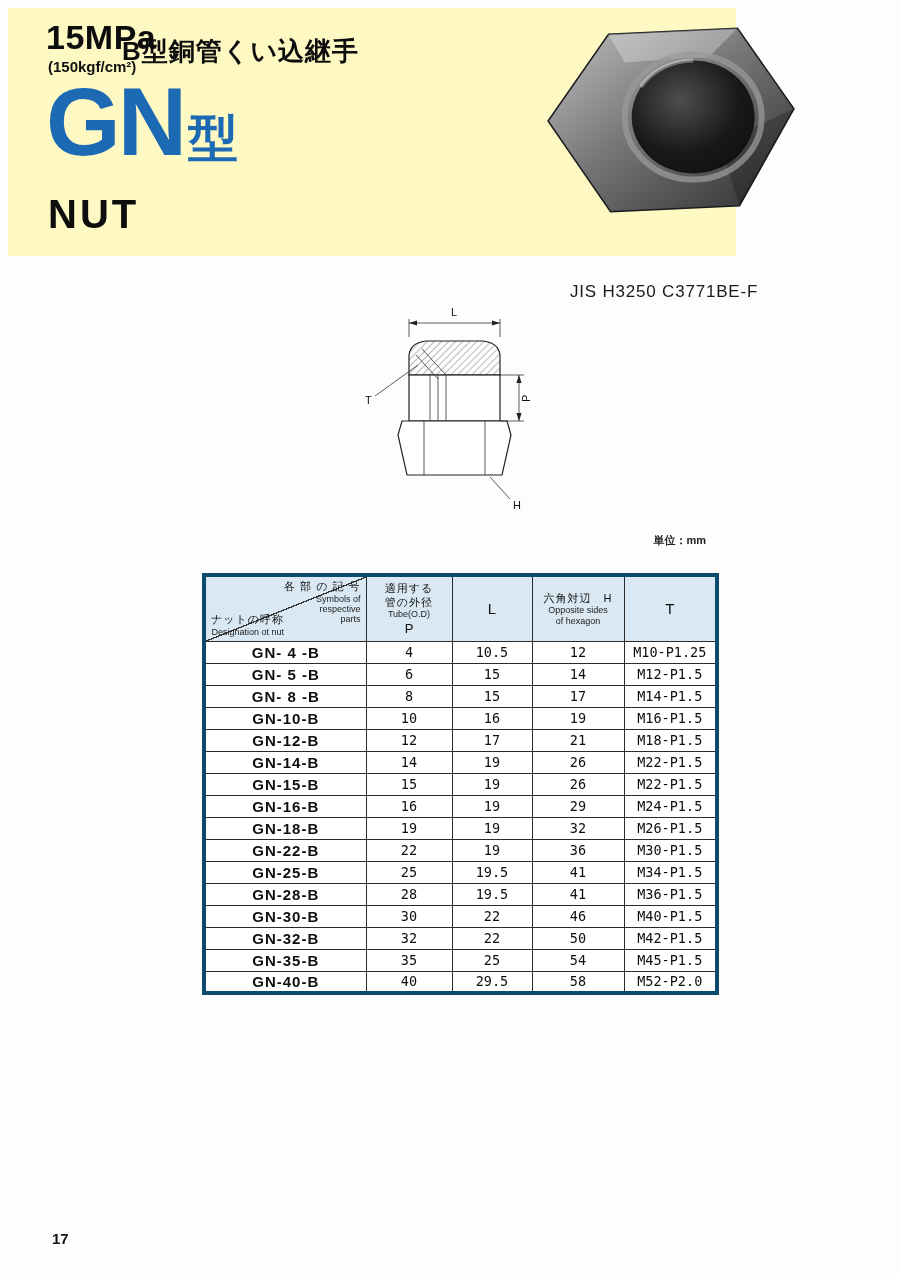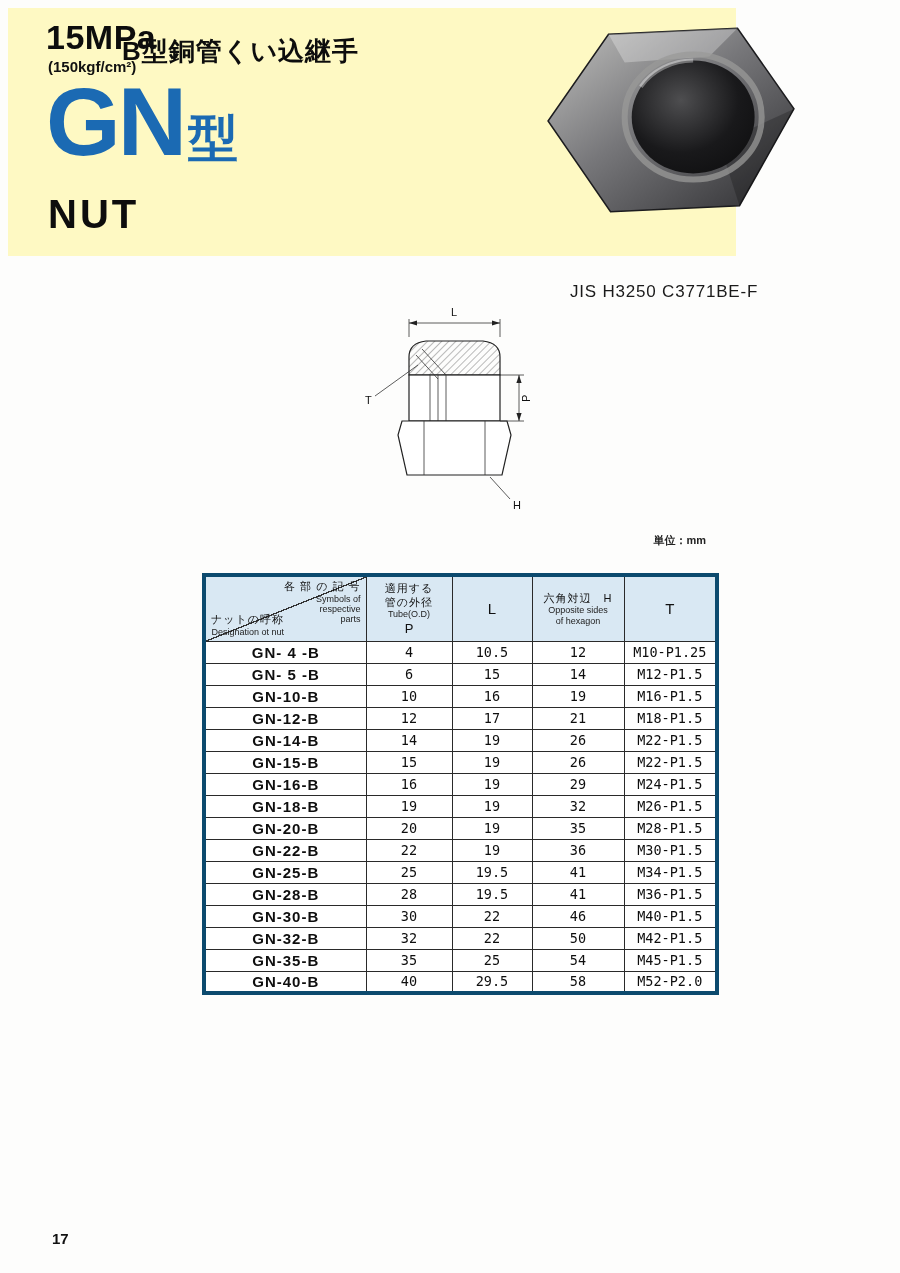--- a/index.html
+++ b/index.html
@@ -174,20 +174,27 @@
           <td class="cell-num">M10-P1.25</td>
         </tr>
         <tr>
           <td class="cell-name">GN- 5 -B</td>
           <td class="cell-num">6</td>
           <td class="cell-num">15</td>
           <td class="cell-num">14</td>
           <td class="cell-num">M12-P1.5</td>
         </tr>
         <tr>
+          <td class="cell-name">GN- 8 -B</td>
+          <td class="cell-num">8</td>
+          <td class="cell-num">15</td>
+          <td class="cell-num">17</td>
+          <td class="cell-num">M14-P1.5</td>
+        </tr>
+        <tr>
           <td class="cell-name">GN-10-B</td>
           <td class="cell-num">10</td>
           <td class="cell-num">16</td>
           <td class="cell-num">19</td>
           <td class="cell-num">M16-P1.5</td>
         </tr>
         <tr>
           <td class="cell-name">GN-12-B</td>
           <td class="cell-num">12</td>
           <td class="cell-num">17</td>
@@ -216,27 +223,20 @@
           <td class="cell-num">M24-P1.5</td>
         </tr>
         <tr>
           <td class="cell-name">GN-18-B</td>
           <td class="cell-num">19</td>
           <td class="cell-num">19</td>
           <td class="cell-num">32</td>
           <td class="cell-num">M26-P1.5</td>
         </tr>
         <tr>
-          <td class="cell-name">GN-20-B</td>
-          <td class="cell-num">20</td>
-          <td class="cell-num">19</td>
-          <td class="cell-num">35</td>
-          <td class="cell-num">M28-P1.5</td>
-        </tr>
-        <tr>
           <td class="cell-name">GN-22-B</td>
           <td class="cell-num">22</td>
           <td class="cell-num">19</td>
           <td class="cell-num">36</td>
           <td class="cell-num">M30-P1.5</td>
         </tr>
         <tr>
           <td class="cell-name">GN-25-B</td>
           <td class="cell-num">25</td>
           <td class="cell-num">19.5</td>

